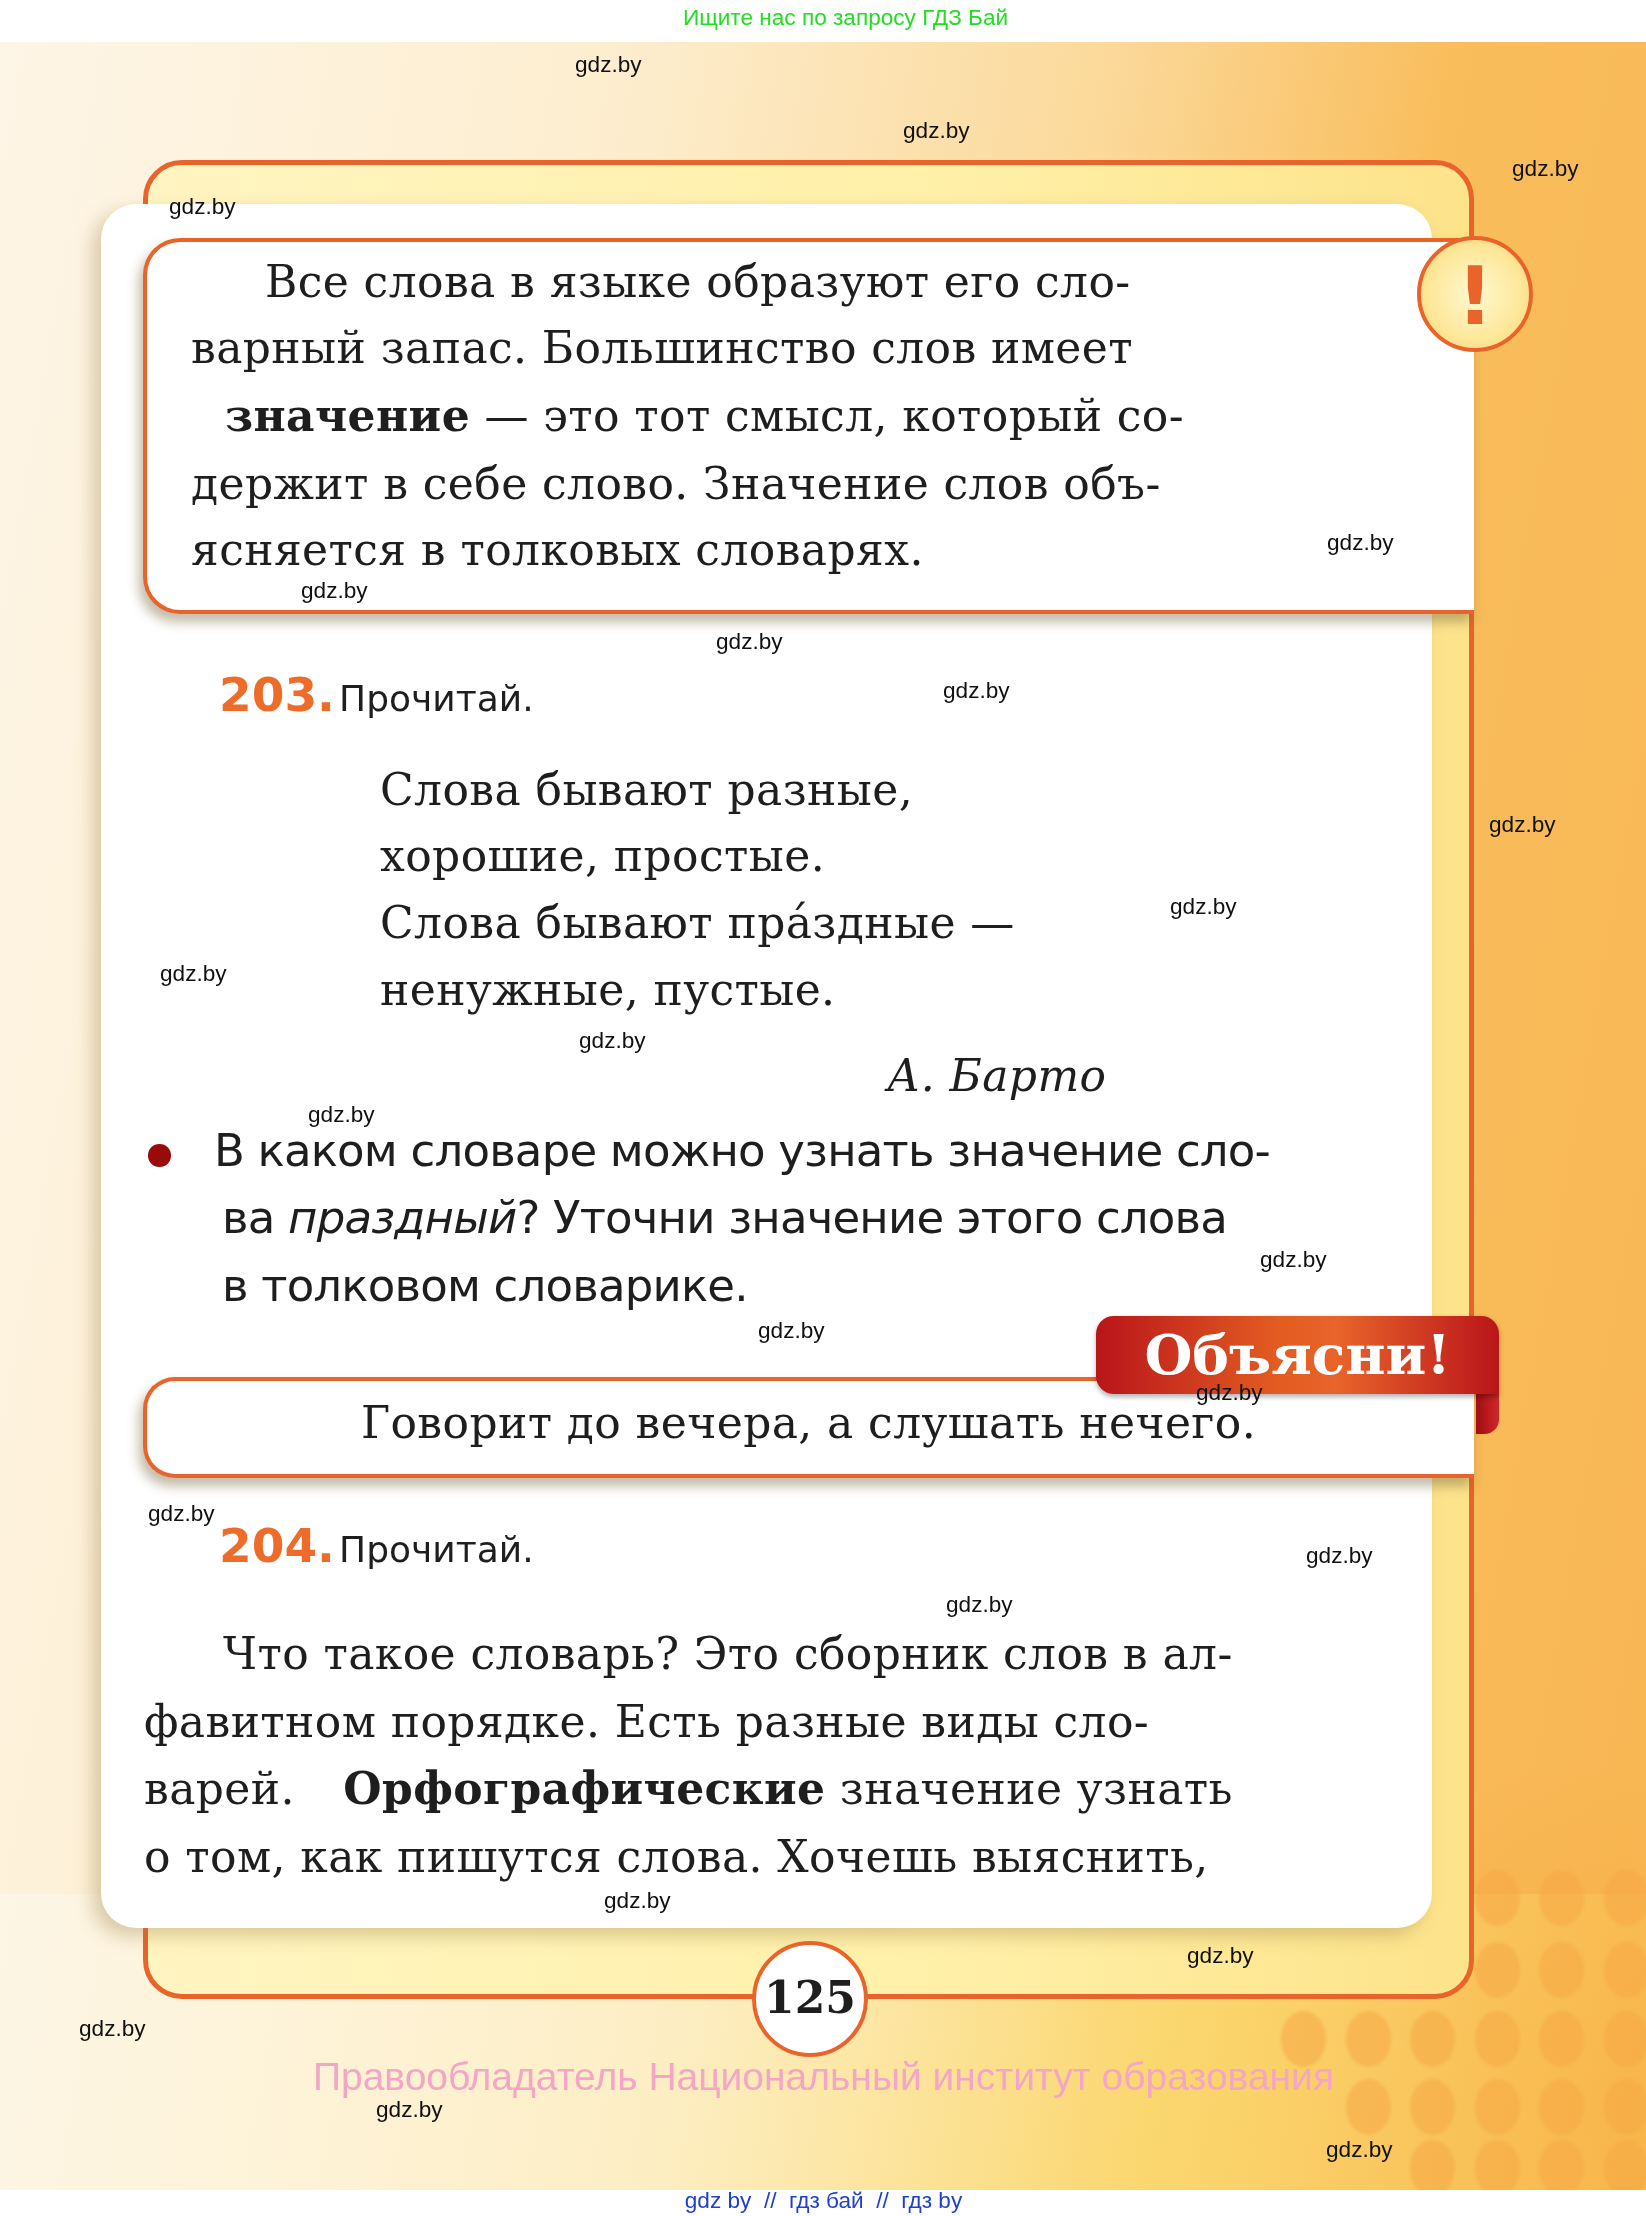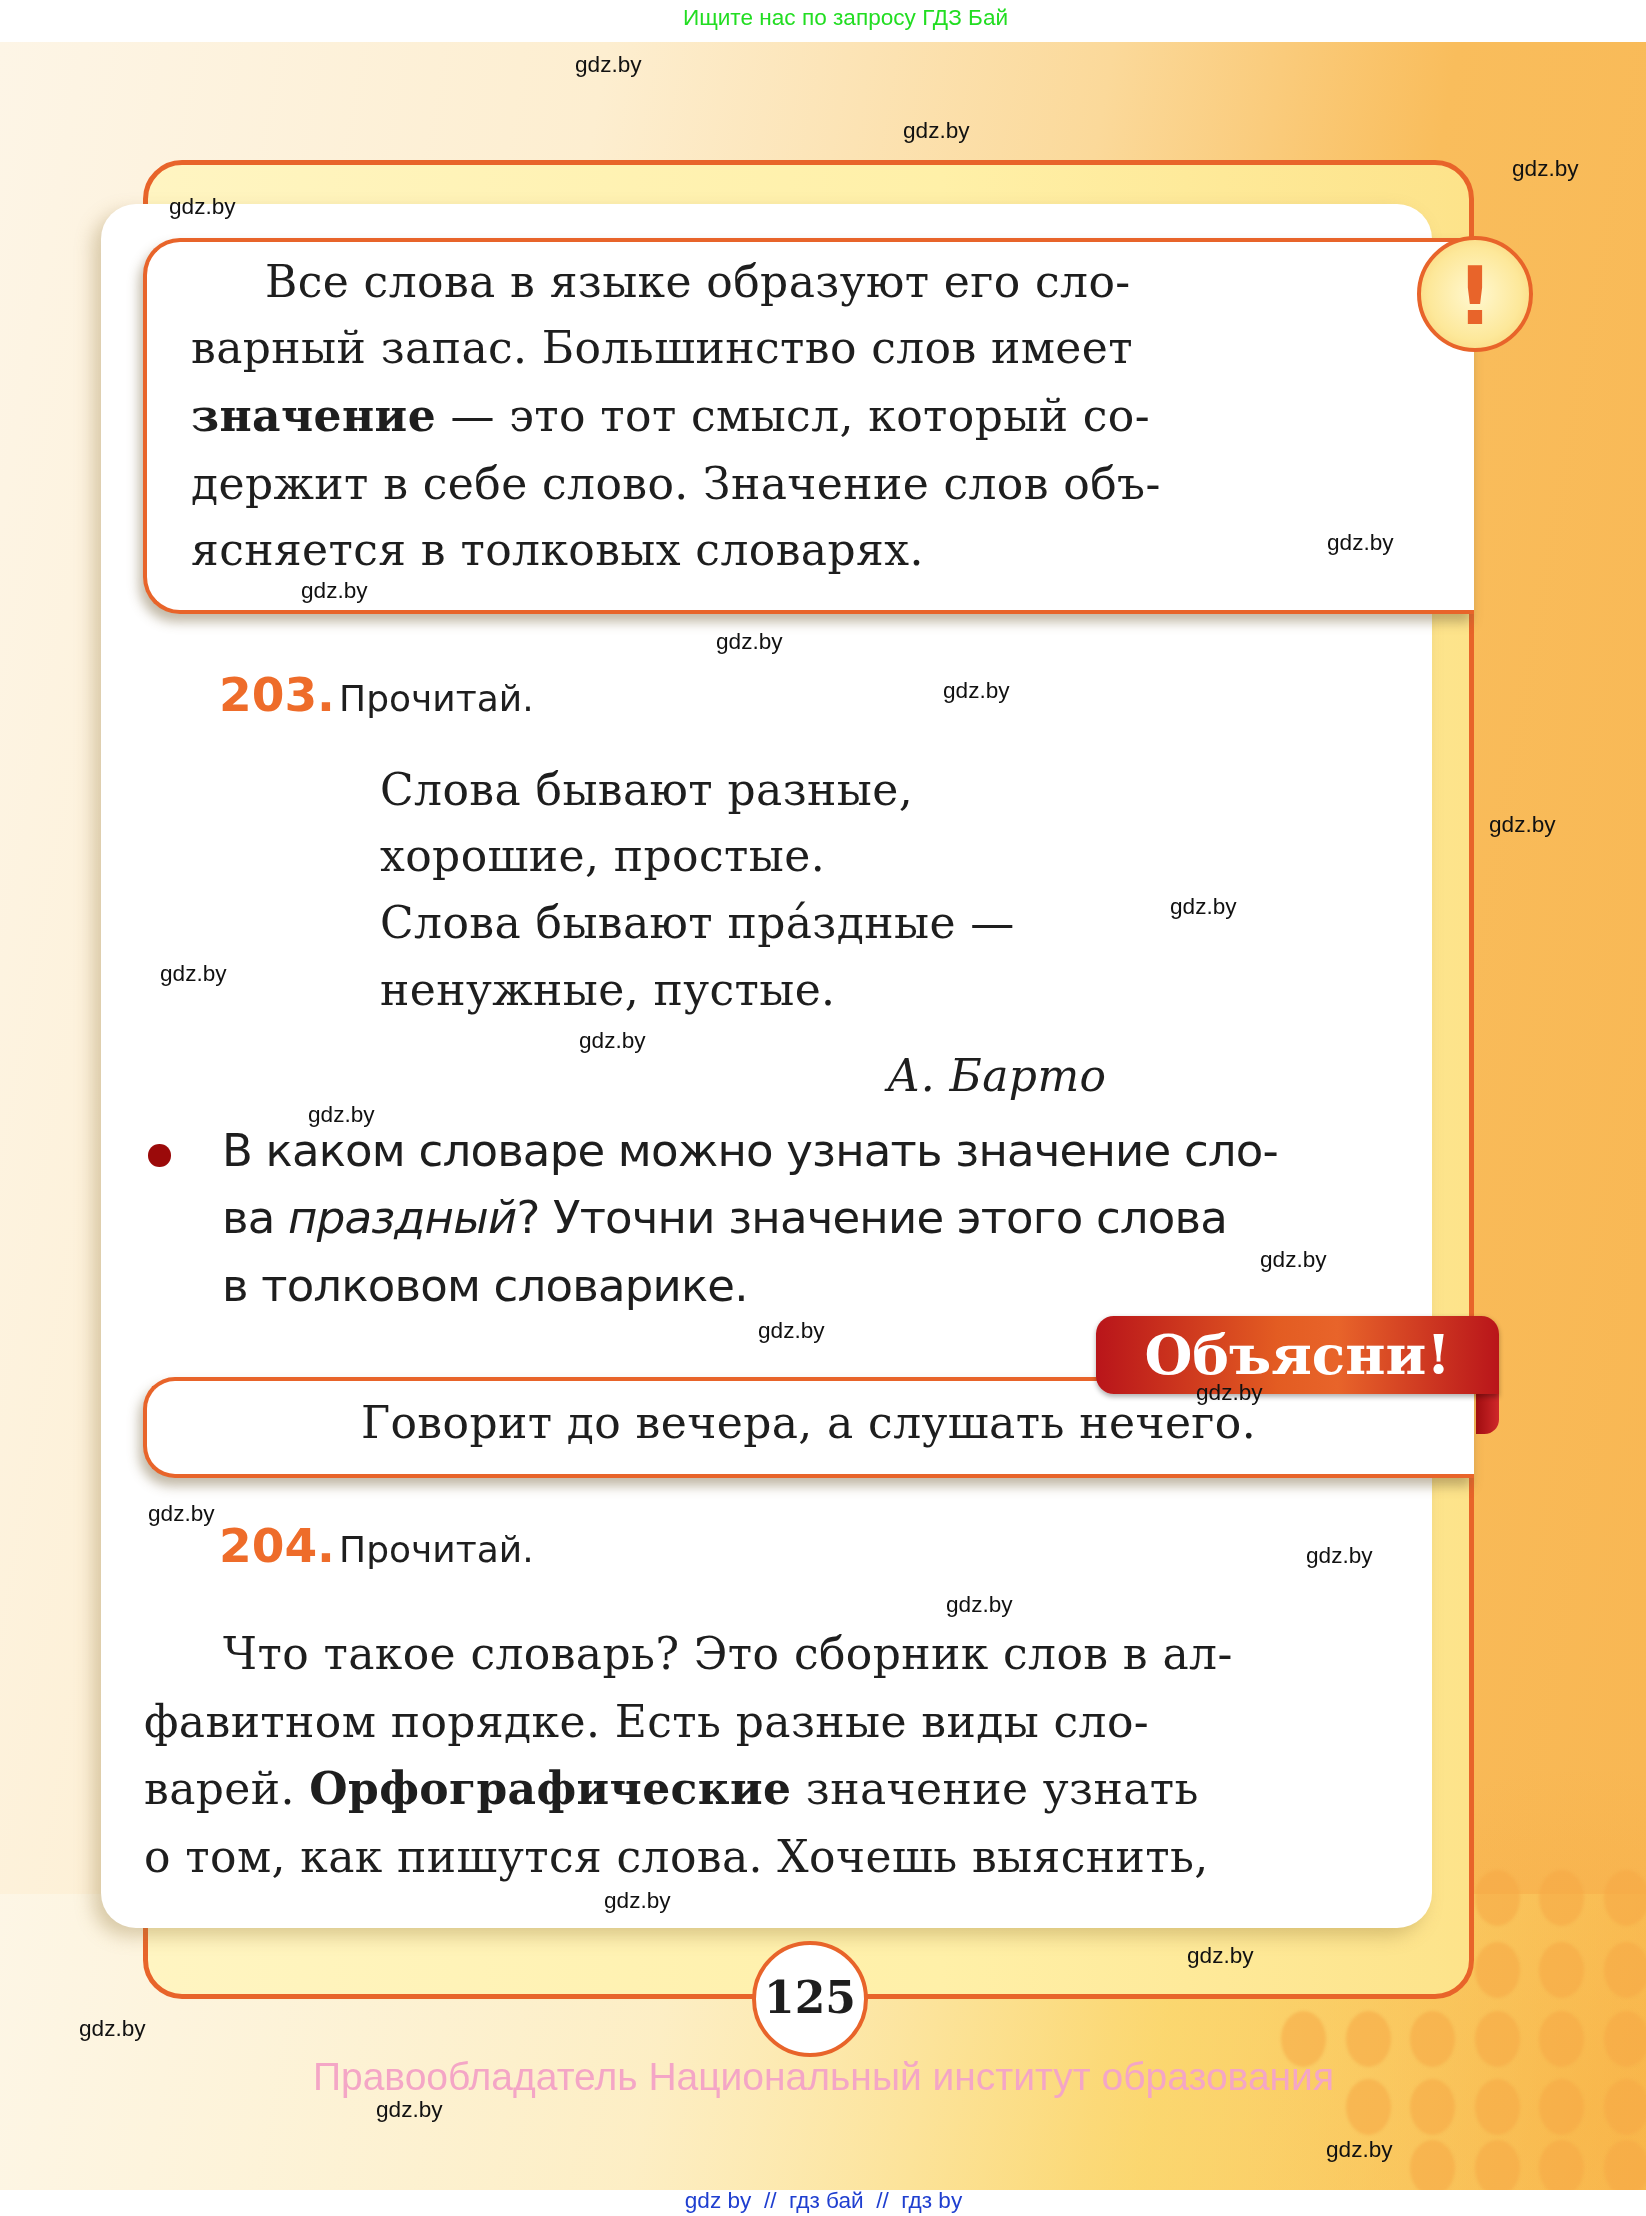--- a/index.html
+++ b/index.html
@@ -34,21 +34,21 @@
   #banner { left:1096px; top:1316px; width:403px; height:78px; border-radius:17.7px 17.7px 0 17.7px;
     background:linear-gradient(90deg,#b9151a 0%, #e35c22 45%, #e8642a 60%, #b9151a 100%); box-shadow:0 2.4px 4.8px rgba(0,0,0,0.3); }
   #banner-fold { left:1476px; top:1370px; width:22.6px; height:64px; background:linear-gradient(90deg,#a00d10,#d0282a); border-radius:0 0 14.5px 0; }
   #banner span { position:absolute; left:0; right:0; top:4.8px; text-align:center; color:#fff; font-family:"DejaVu Serif", serif; font-weight:bold; font-size:55px; line-height:68px; }
   #page-num { left:752px; top:1941px; width:116px; height:116px; border-radius:50%; background:#fff; border:4.8px solid #e8642a; box-sizing:border-box; }
   #page-num span { position:absolute; left:0; right:0; top:27px; text-align:center; font-family:"DejaVu Serif", serif; font-size:44px; color:#1e1e1e;font-weight:bold; }
   #copyright { left:0; width:1647px; top:2055px; text-align:center; color:#f4a6c6; font-family:"Liberation Sans", sans-serif; font-size:39px; }
   #bottom-strip { left:0; top:2190px; width:1647px; height:24px; background:#fff; }
   #bottom-strip span { position:absolute; left:0; right:0; top:-1.6px; text-align:center; color:#1f3fd0; font-family:"Liberation Sans", sans-serif; font-size:22.6px; white-space:pre; }
   .wm { position:absolute; font-family:"Liberation Sans", sans-serif; font-size:22.6px; color:#111; }
-  .bold { font-weight:bold; }
+  .bold { font-weight:bold;margin-left:34px; }
   .ital { font-style:italic;margin-top:20px; }
 </style>
 </head>
 <body>
 
 <div id="top-strip" class="abs">
   <div class="txt">Ищите нас по запросу ГДЗ Бай</div>
 </div>
 
 <div id="page-bg" class="abs"></div>
@@ -100,21 +100,21 @@
 <div class="serif-text">
   <div class="line" style="left:380px;top:764px">Слова бывают разные,</div>
   <div class="line" style="left:380px;top:830px">хорошие, простые.</div>
   <div class="line" style="left:380px;top:897px">Слова бывают пра́здные —</div>
   <div class="line" style="left:380px;top:964px">ненужные, пустые.</div>
   <div class="line ital" style="left:887px;top:1030px">А. Барто</div>
 </div>
 
 <div id="bullet" class="abs"></div>
 <div class="sans-text">
-  <div class="line" style="left:222px;top:1124px">В каком словаре можно узнать значение сло-</div>
+  <div class="line" style="left:214px;top:1124px">В каком словаре можно узнать значение сло-</div>
   <div class="line" style="left:222px;top:1191px"><span>ва </span><span class="ital">праздный</span><span>? Уточни значение этого слова</span></div>
   <div class="line" style="left:222px;top:1259px">в толковом словарике.</div>
 </div>
 
 <div id="riddle-box" class="abs"></div>
 <div class="line serif-text" style="left:143px;width:1331px;text-align:center;top:1397px">Говорит до вечера, а слушать нечего.</div>
 <div id="banner-fold" class="abs"></div>
 <div id="banner" class="abs">
     <span>Объясни!</span>
   </div>

